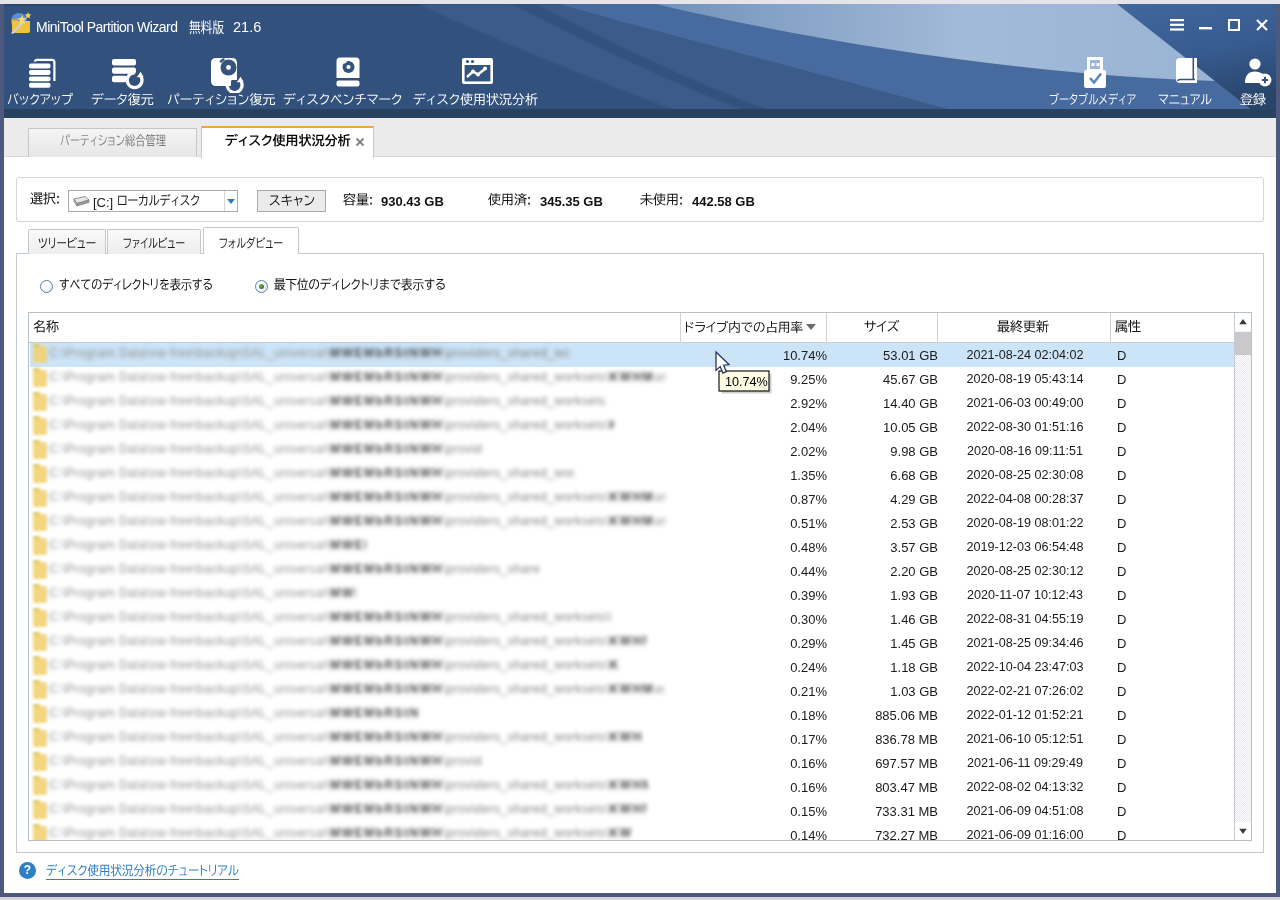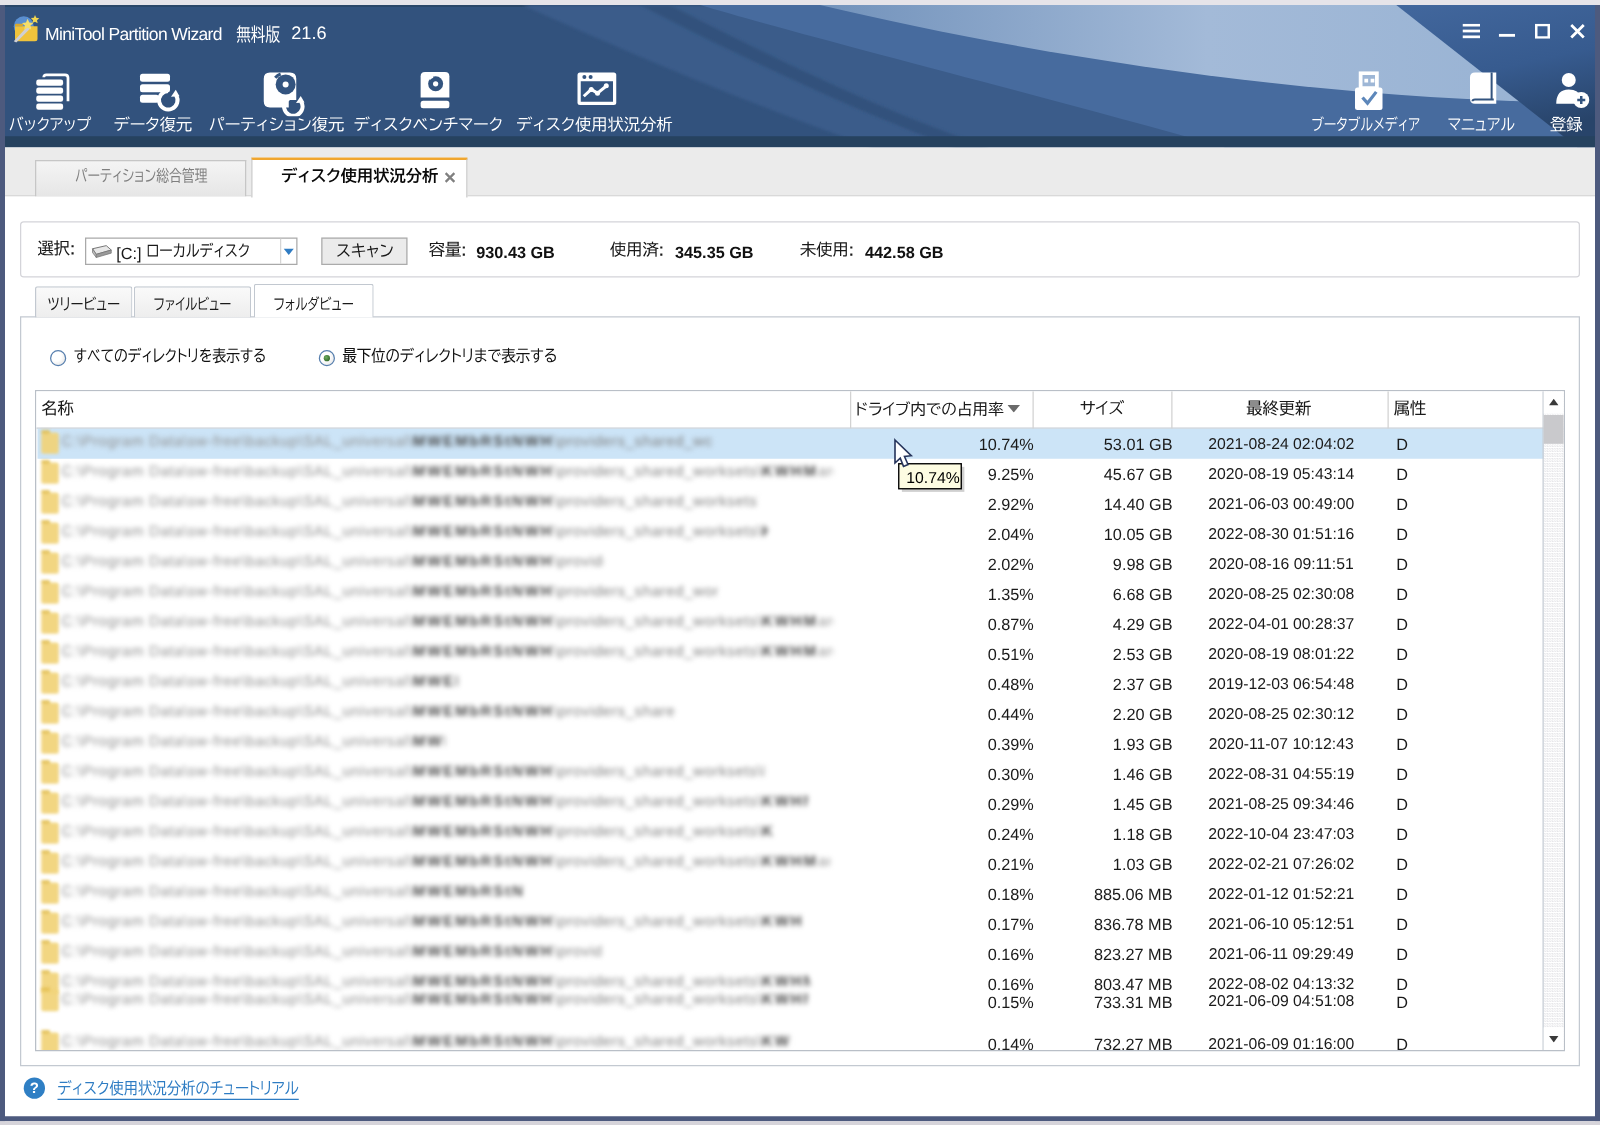--- a/index.html
+++ b/index.html
@@ -392,36 +392,36 @@
       <div class="cpct">1.35%</div>
       <div class="csize">6.68 GB</div>
       <div class="cdate">2020-08-25 02:30:08</div>
       <div class="cattr">D</div>
     </div>
 <div class="trow" style="top:174px">
       <div class="fold"></div>
       <div class="bwrap" style="width:618px"><span class="bl1">C:\Program Data\sw-free\backup\SAL_universal\</span><span class="bl2">MWEMbRStNWH</span><span class="bl3">\providers_shared_worksets\</span><span class="bl2">KWHM</span><span class="bl1">archives_extra_2019_backup_set</span></div>
       <div class="cpct">0.87%</div>
       <div class="csize">4.29 GB</div>
-      <div class="cdate">2022-04-01 00:28:37</div>
+      <div class="cdate">2022-04-08 00:28:37</div>
       <div class="cattr">D</div>
     </div>
 <div class="trow" style="top:198px">
       <div class="fold"></div>
       <div class="bwrap" style="width:618px"><span class="bl1">C:\Program Data\sw-free\backup\SAL_universal\</span><span class="bl2">MWEMbRStNWH</span><span class="bl3">\providers_shared_worksets\</span><span class="bl2">KWHM</span><span class="bl1">archives_extra_2019_backup_set</span></div>
       <div class="cpct">0.51%</div>
       <div class="csize">2.53 GB</div>
       <div class="cdate">2020-08-19 08:01:22</div>
       <div class="cattr">D</div>
     </div>
 <div class="trow" style="top:222px">
       <div class="fold"></div>
       <div class="bwrap" style="width:317px"><span class="bl1">C:\Program Data\sw-free\backup\SAL_universal\</span><span class="bl2">MWEMbRStNWH</span></div>
       <div class="cpct">0.48%</div>
-      <div class="csize">2.37 GB</div>
+      <div class="csize">3.57 GB</div>
       <div class="cdate">2019-12-03 06:54:48</div>
       <div class="cattr">D</div>
     </div>
 <div class="trow" style="top:246px">
       <div class="fold"></div>
       <div class="bwrap" style="width:491px"><span class="bl1">C:\Program Data\sw-free\backup\SAL_universal\</span><span class="bl2">MWEMbRStNWH</span><span class="bl3">\providers_shared_worksets\</span></div>
       <div class="cpct">0.44%</div>
       <div class="csize">2.20 GB</div>
       <div class="cdate">2020-08-25 02:30:12</div>
       <div class="cattr">D</div>
@@ -479,33 +479,33 @@
       <div class="bwrap" style="width:594px"><span class="bl1">C:\Program Data\sw-free\backup\SAL_universal\</span><span class="bl2">MWEMbRStNWH</span><span class="bl3">\providers_shared_worksets\</span><span class="bl2">KWHM</span></div>
       <div class="cpct">0.17%</div>
       <div class="csize">836.78 MB</div>
       <div class="cdate">2021-06-10 05:12:51</div>
       <div class="cattr">D</div>
     </div>
 <div class="trow" style="top:438px">
       <div class="fold"></div>
       <div class="bwrap" style="width:432px"><span class="bl1">C:\Program Data\sw-free\backup\SAL_universal\</span><span class="bl2">MWEMbRStNWH</span><span class="bl3">\providers_shared_worksets\</span></div>
       <div class="cpct">0.16%</div>
-      <div class="csize">823.27 MB</div>
+      <div class="csize">697.57 MB</div>
       <div class="cdate">2021-06-11 09:29:49</div>
       <div class="cattr">D</div>
     </div>
 <div class="trow" style="top:462px">
       <div class="fold"></div>
       <div class="bwrap" style="width:599px"><span class="bl1">C:\Program Data\sw-free\backup\SAL_universal\</span><span class="bl2">MWEMbRStNWH</span><span class="bl3">\providers_shared_worksets\</span><span class="bl2">KWHM</span></div>
       <div class="cpct">0.16%</div>
       <div class="csize">803.47 MB</div>
       <div class="cdate">2022-08-02 04:13:32</div>
       <div class="cattr">D</div>
     </div>
-<div class="trow" style="top:476px">
+<div class="trow" style="top:486px">
       <div class="fold"></div>
       <div class="bwrap" style="width:597px"><span class="bl1">C:\Program Data\sw-free\backup\SAL_universal\</span><span class="bl2">MWEMbRStNWH</span><span class="bl3">\providers_shared_worksets\</span><span class="bl2">KWHM</span></div>
       <div class="cpct">0.15%</div>
       <div class="csize">733.31 MB</div>
       <div class="cdate">2021-06-09 04:51:08</div>
       <div class="cattr">D</div>
     </div>
 <div class="trow" style="top:510px">
       <div class="fold"></div>
       <div class="bwrap" style="width:584px"><span class="bl1">C:\Program Data\sw-free\backup\SAL_universal\</span><span class="bl2">MWEMbRStNWH</span><span class="bl3">\providers_shared_worksets\</span><span class="bl2">KWHM</span></div>

